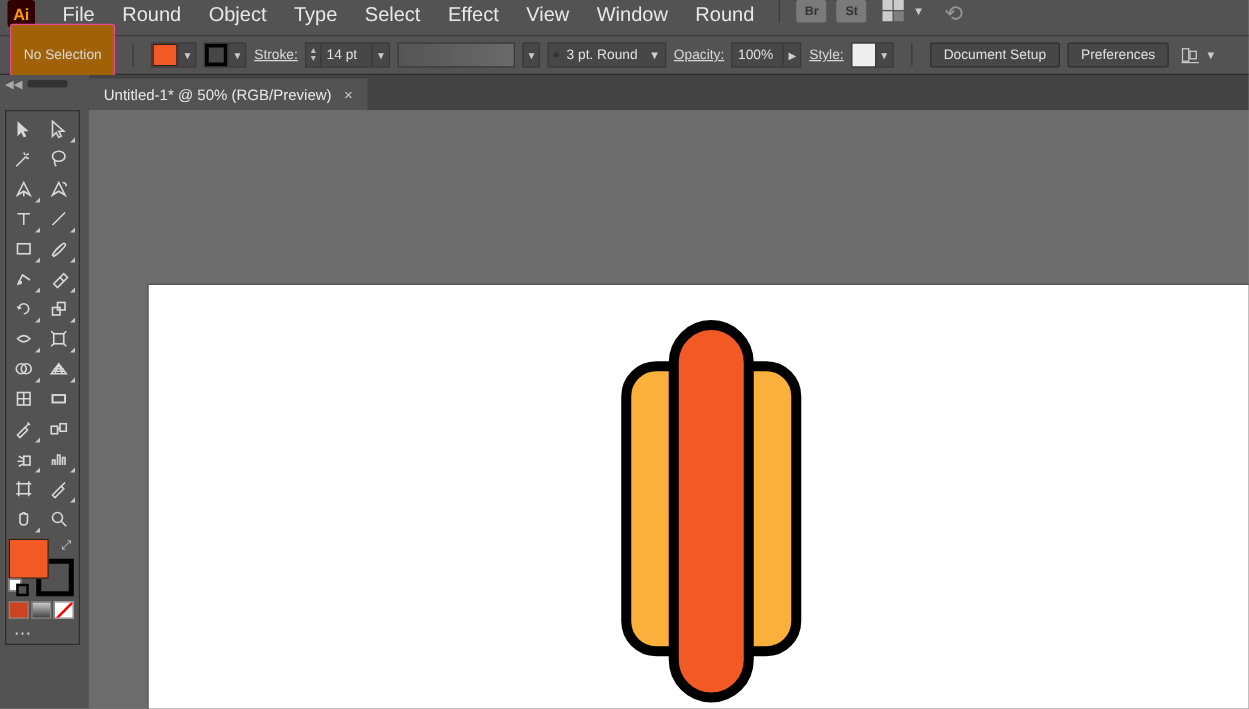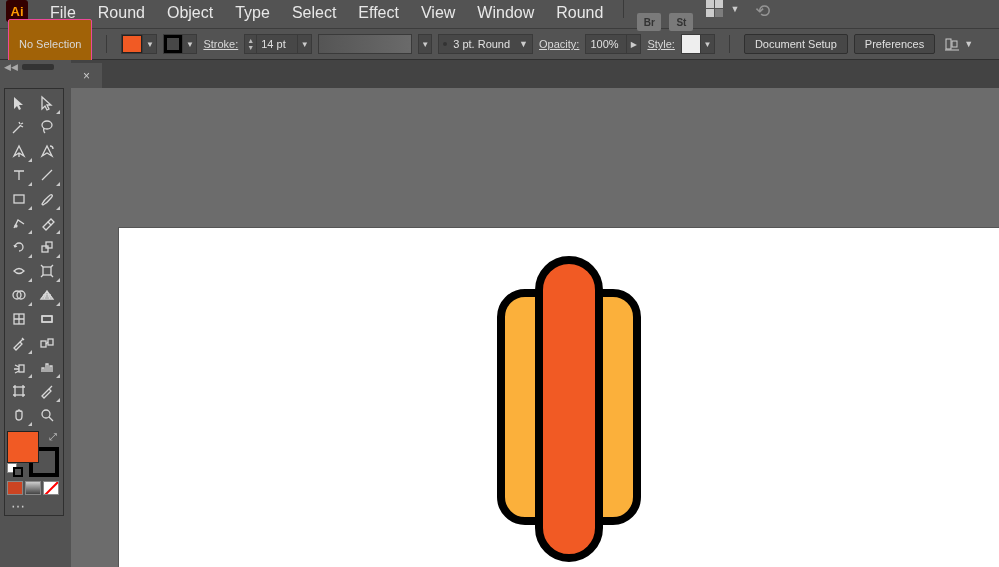--- a/index.html
+++ b/index.html
@@ -3,21 +3,21 @@
 <meta charset="utf-8">
 <style>
 * { margin: 0; padding: 0; box-sizing: border-box; font-family: "Segoe UI", Tahoma, sans-serif; }
 body { width: 999px; height: 567px; background: #535353; overflow: hidden; position: relative; }
 
 
 .menubar { height: 28px; background: #535353; display: flex; align-items: flex-start; padding-left: 6px; gap: 2px; }
 .app-logo { width: 22px; height: 22px; background: #330000; color: #ff9a00; font-weight: bold; font-size: 13px; display: flex; align-items: center; justify-content: center; border-radius: 3px; margin-right: 10px; }
 .menu-item { color: #e8e8e8; font-size: 16px; padding: 4px 10px; cursor: default; }
 .menu-divider { width: 1px; height: 18px; background: #3a3a3a; margin: 0 8px; }
-.menu-icon-box { width: 24px; height: 18px; background: #7a7a7a; color: #333; font-size: 10px; font-weight: bold; display: flex; align-items: center; justify-content: center; margin: 13px 3px; border-radius: 2px; }
+.menu-icon-box { width: 24px; height: 18px; background: #7a7a7a; color: #333; font-size: 10px; font-weight: bold; display: flex; align-items: center; justify-content: center; margin: 0 3px; border-radius: 2px; }
 .workspace-switch { display: flex; align-items: center; gap: 4px; margin-left: 8px; }
 .ws-block { width: 8px; height: 8px; background: #ccc; }
 .chev { color: #ccc; font-size: 9px; margin-left: 3px; }
 .sync-icon { color: #949494; font-size: 18px; margin-left: 14px; }
 
 
 .controlbar { height: 32px; background: #535353; border-top: 1px solid #3c3c3c; border-bottom: 1px solid #2f2f2f; display: flex; align-items: center; padding: 0 8px; gap: 6px; }
 .no-sel { color: #d8d8d8; font-size: 11px; border: 1px solid #ec4899; background: #a16207; padding: 18px 10px; border-radius: 2px; }
 .swatch-box { display: flex; align-items: center; border: 1px solid #3a3a3a; background: #474747; }
 .fill-swatch { width: 20px; height: 18px; background: #f15a24; border: 1px solid #222; }
@@ -164,20 +164,21 @@
 
 <div class="left-dock">
   <div class="dock-header">
     <span class="dock-chev">◀◀</span>
     <div class="dock-tab"></div>
   </div>
 </div>
 
 <div class="tabbar">
   <div class="tab">
+    <span>Untitled-1* @ 50% (RGB/Preview)</span>
     <span class="tab-close">×</span>
   </div>
 </div>
 
 <div class="toolbox">
   <div class="tool-row">
     <div class="tool filled">
         <svg viewBox="0 0 16 16">
           <path d="M3 2 L3 14 L6 11 L8 15 L10 14 L8 10 L12 10 Z"></path>
         </svg>

